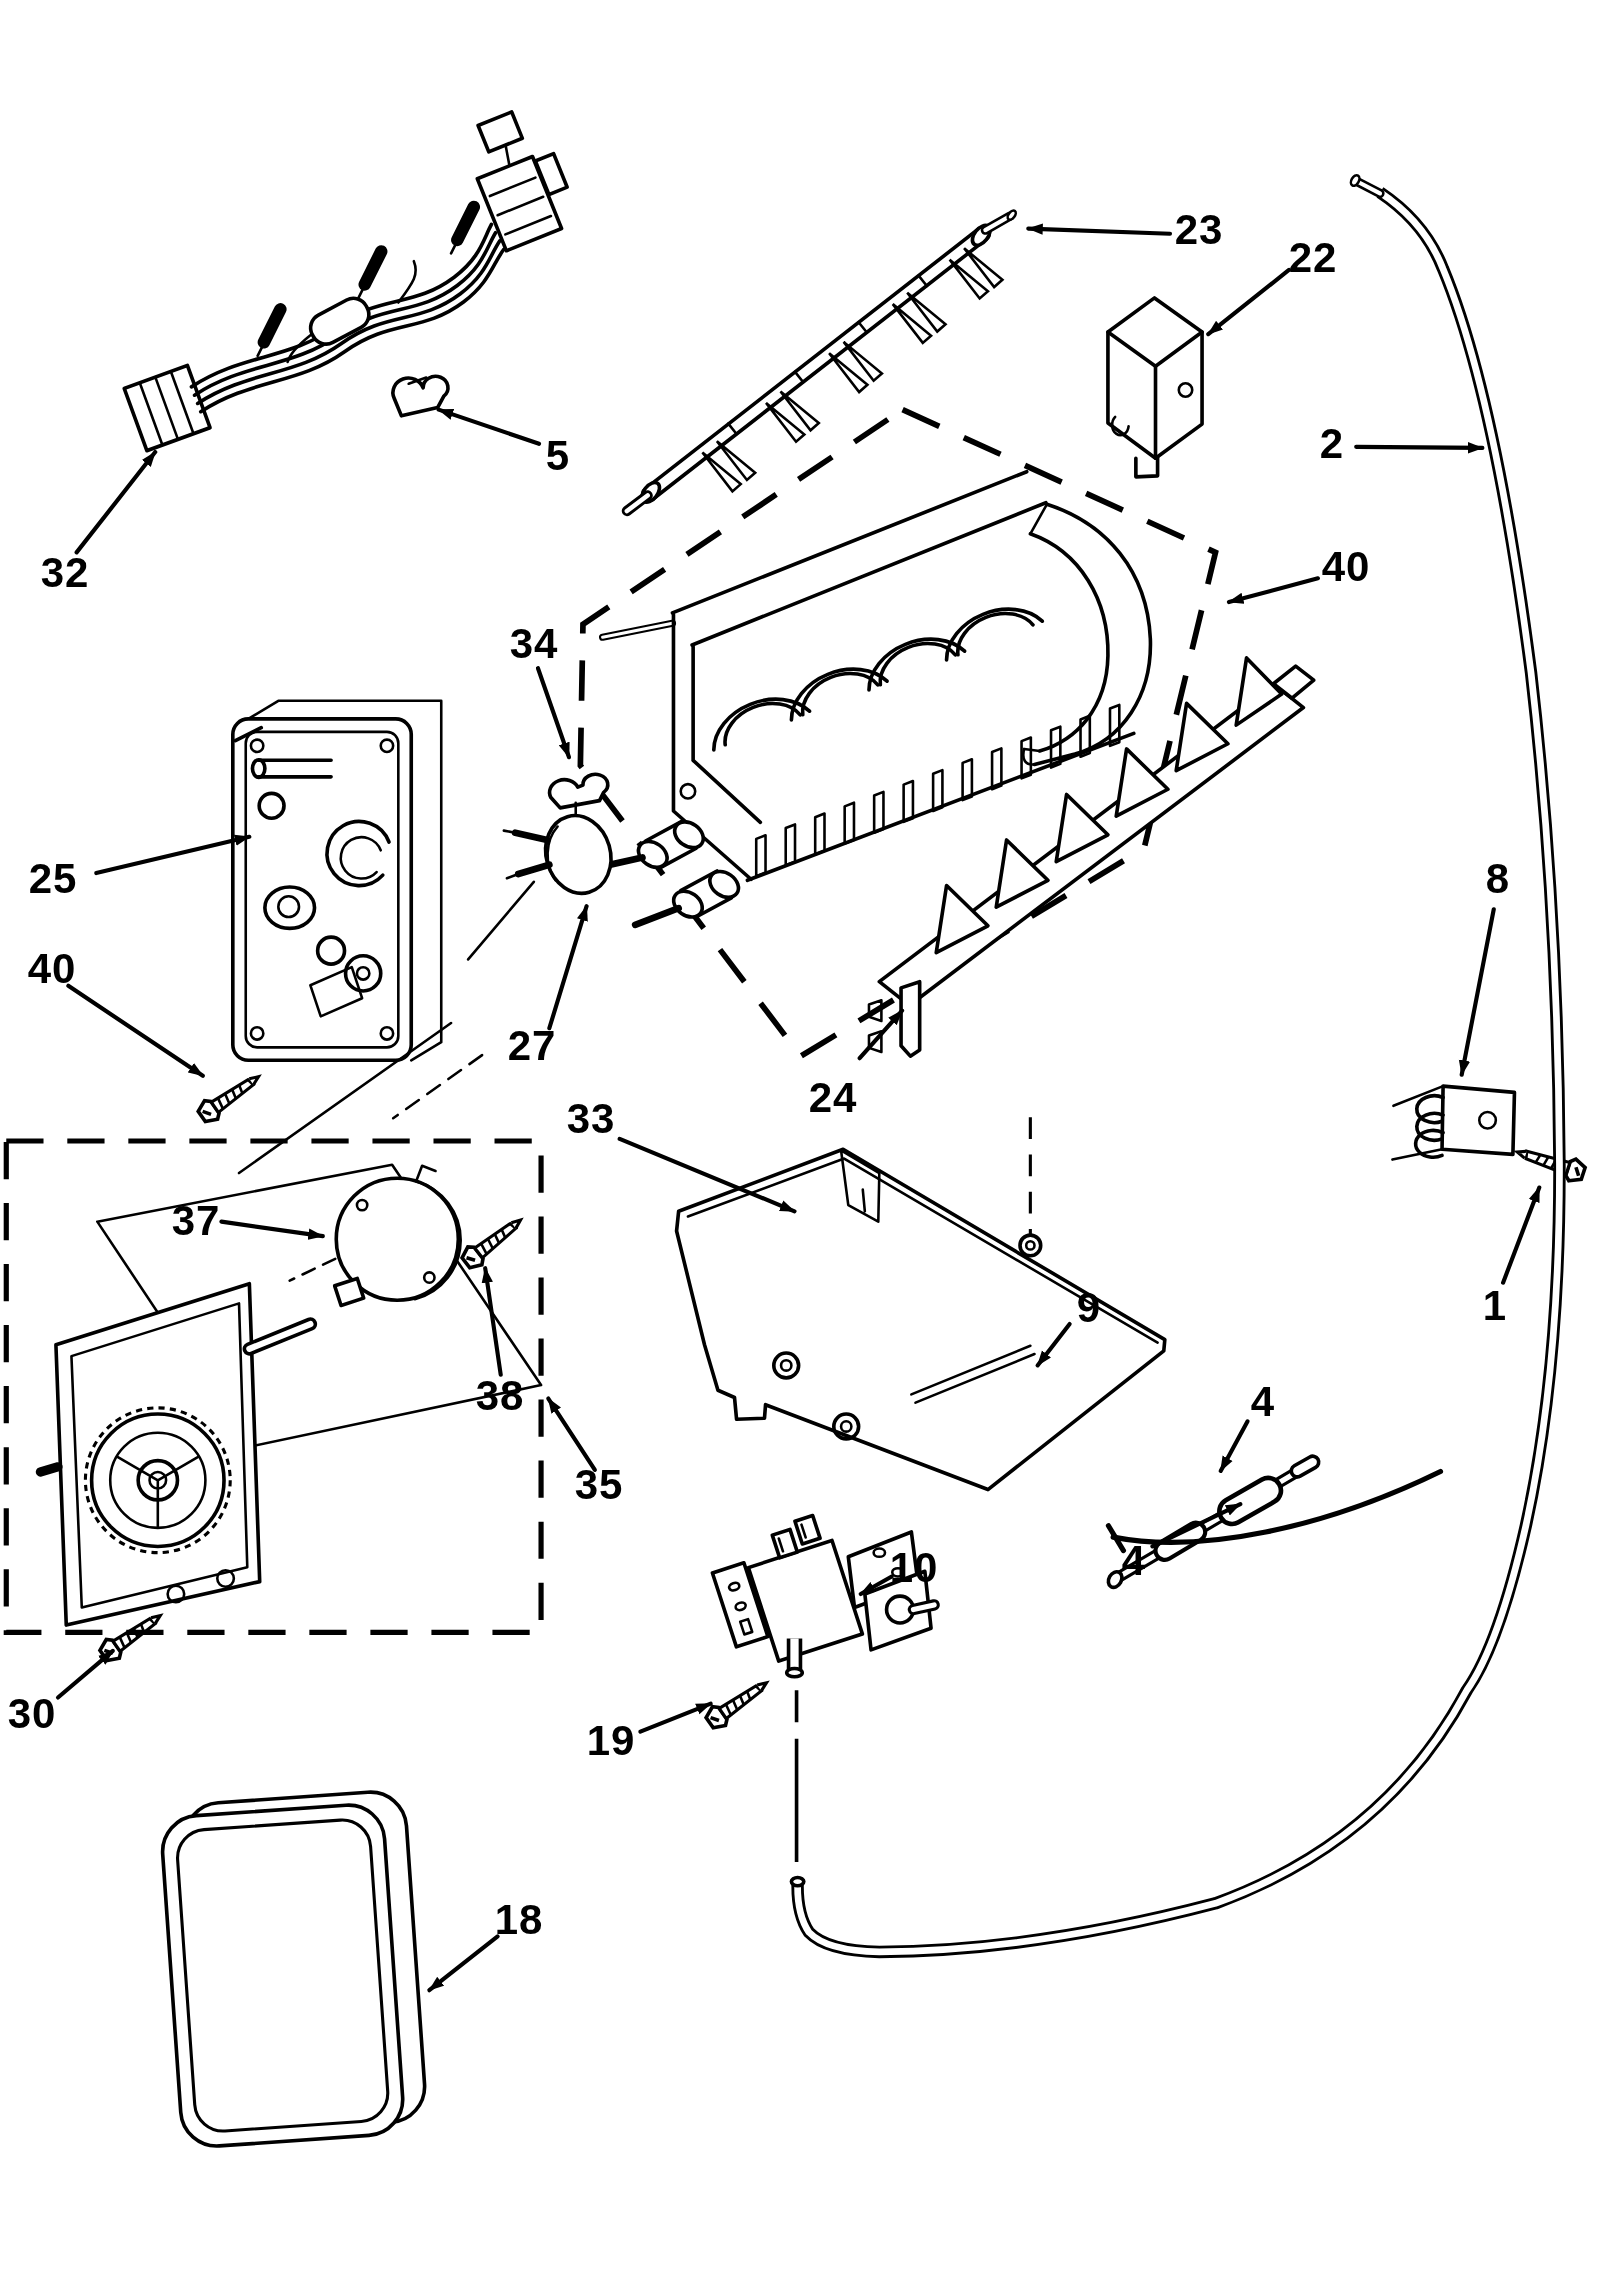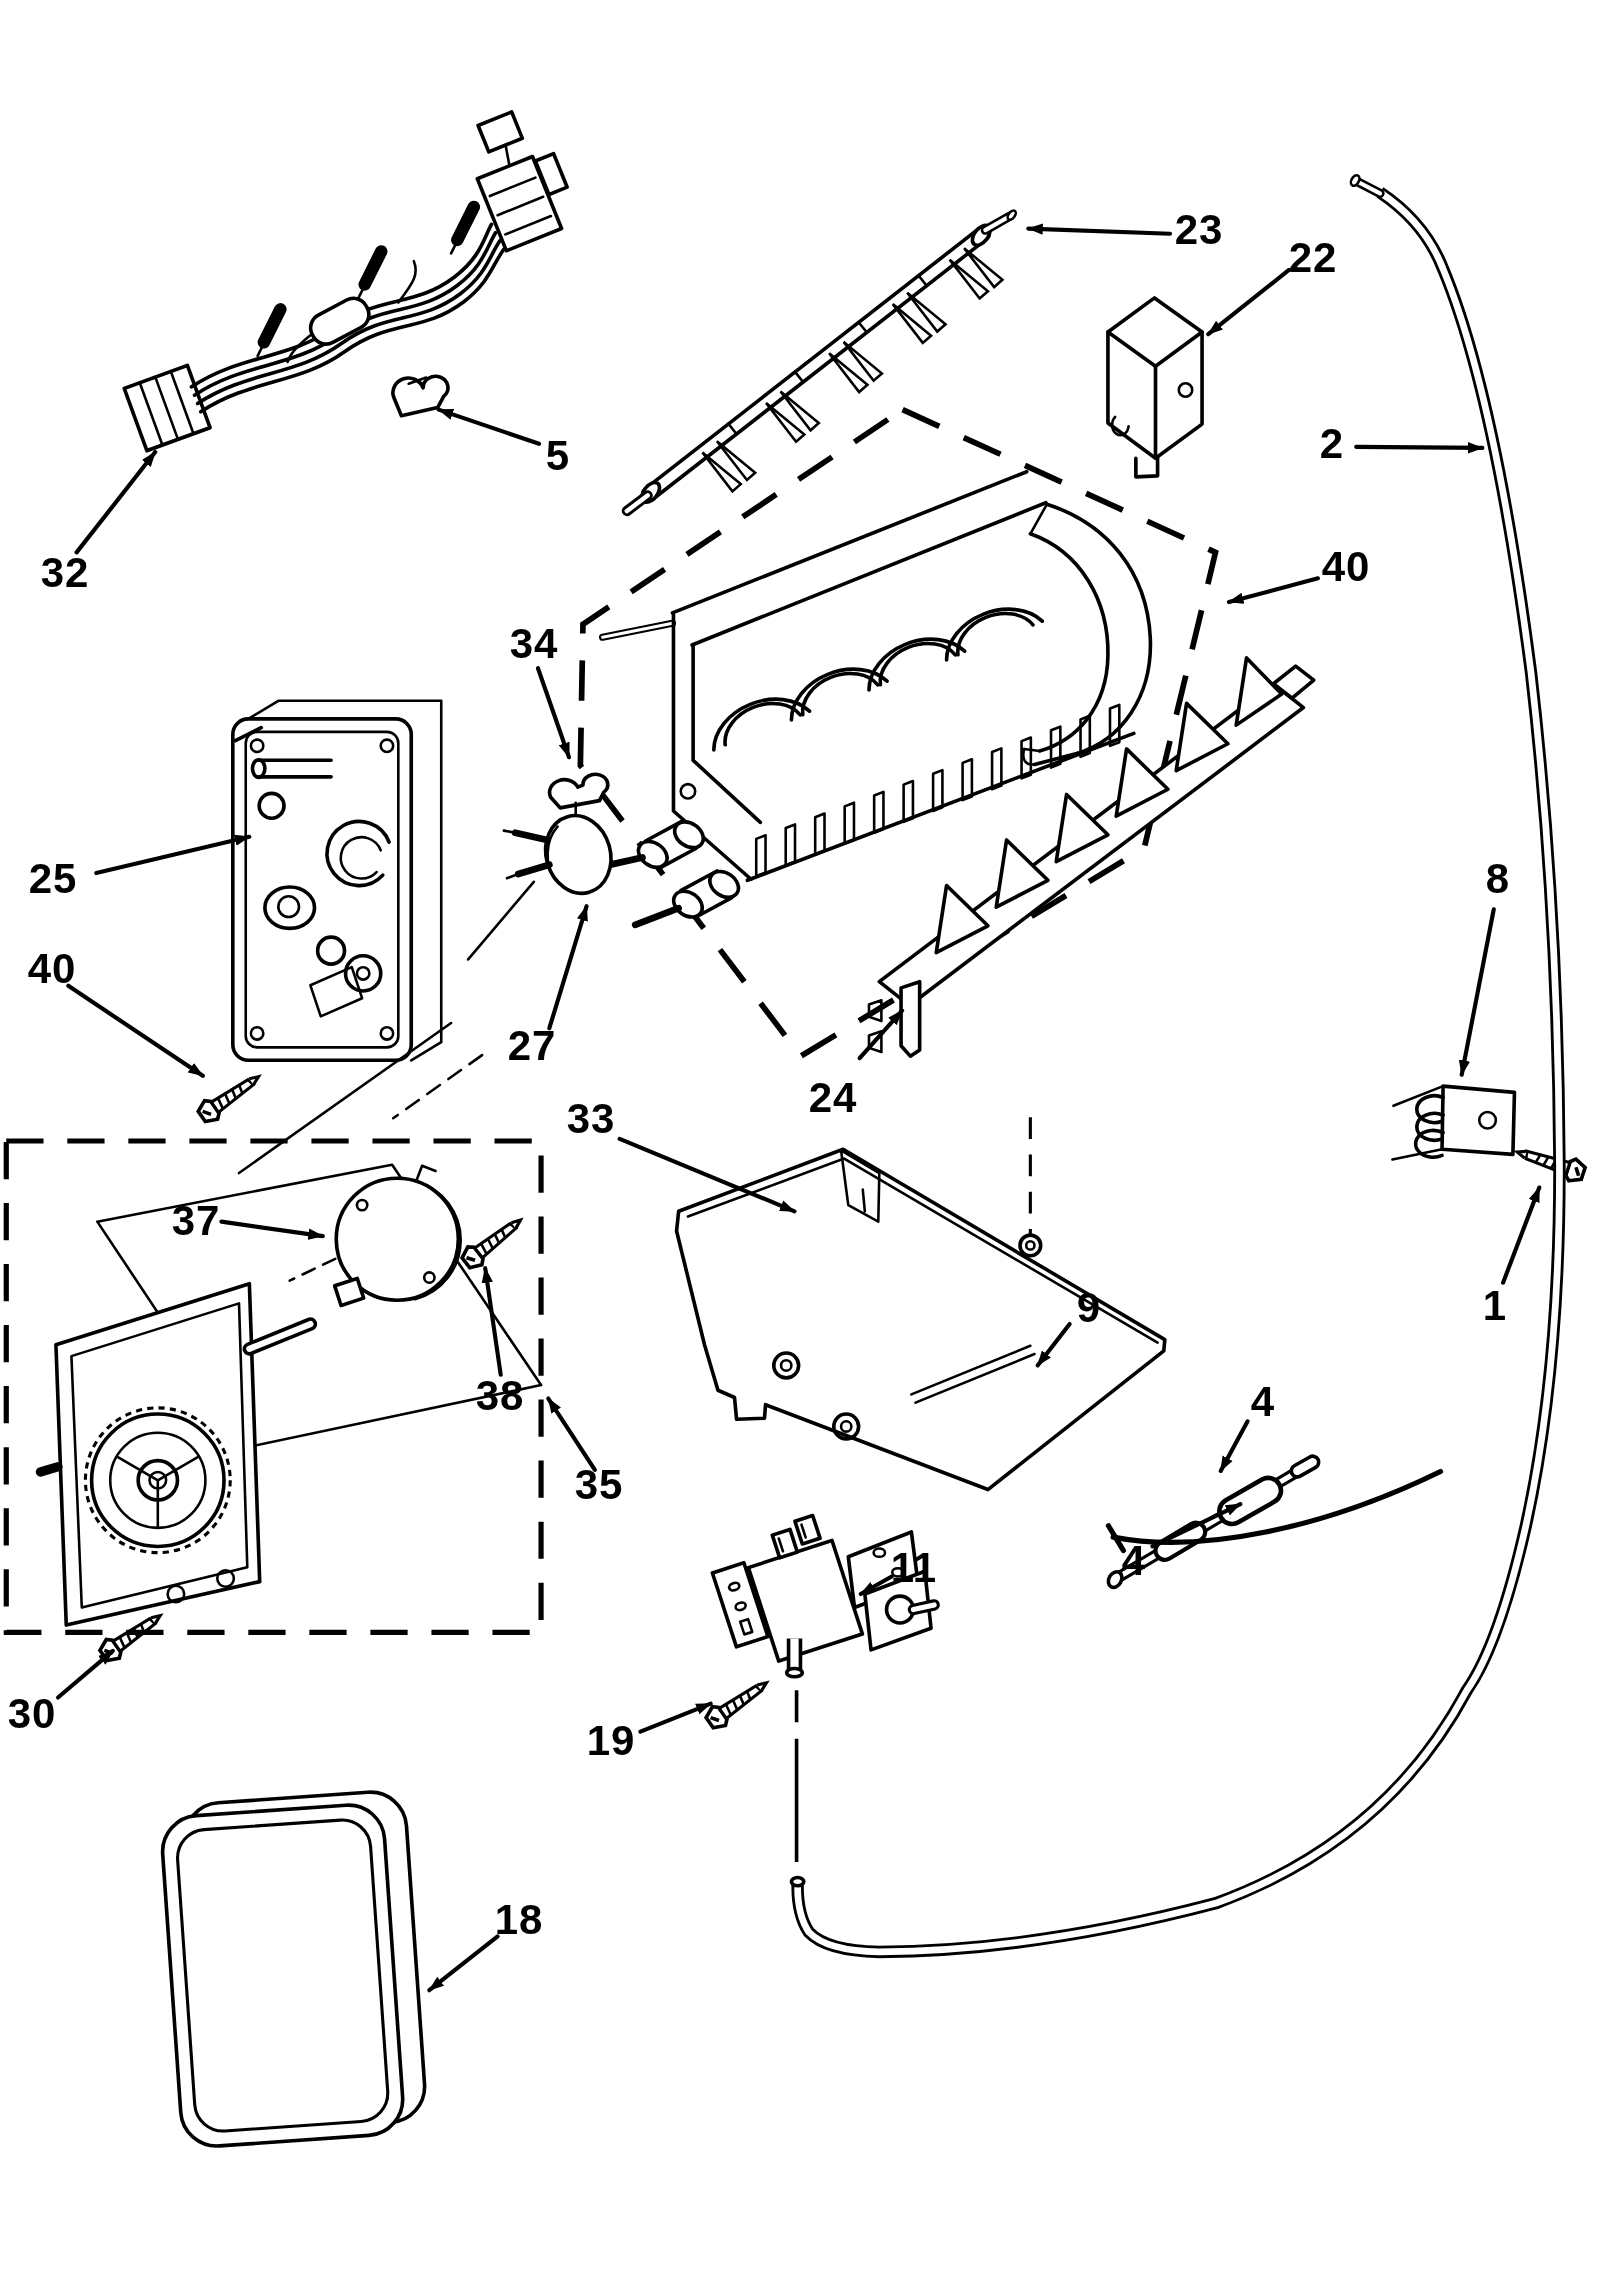--- a/index.html
+++ b/index.html
@@ -353,17 +353,17 @@
 <div class="callout" style="left:1089px;top:1308px">9</div>
 <div class="callout" style="left:599px;top:1485px">35</div>
 <div class="callout" style="left:196px;top:1221px">37</div>
 <div class="callout" style="left:500px;top:1396px">38</div>
 <div class="callout" style="left:32px;top:1714px">30</div>
 <div class="callout" style="left:1498px;top:879px">8</div>
 <div class="callout" style="left:1495px;top:1306px">1</div>
 <div class="callout" style="left:1263px;top:1402px">4</div>
 <div class="callout" style="left:1134px;top:1561px">4</div>
 <div class="callout" style="left:611px;top:1741px">19</div>
-<div class="callout" style="left:914px;top:1568px">11</div>
+<div class="callout" style="left:914px;top:1568px">10</div>
 <div class="callout" style="left:519px;top:1920px">18</div>
 
 </div>
 
 
 </body></html>

